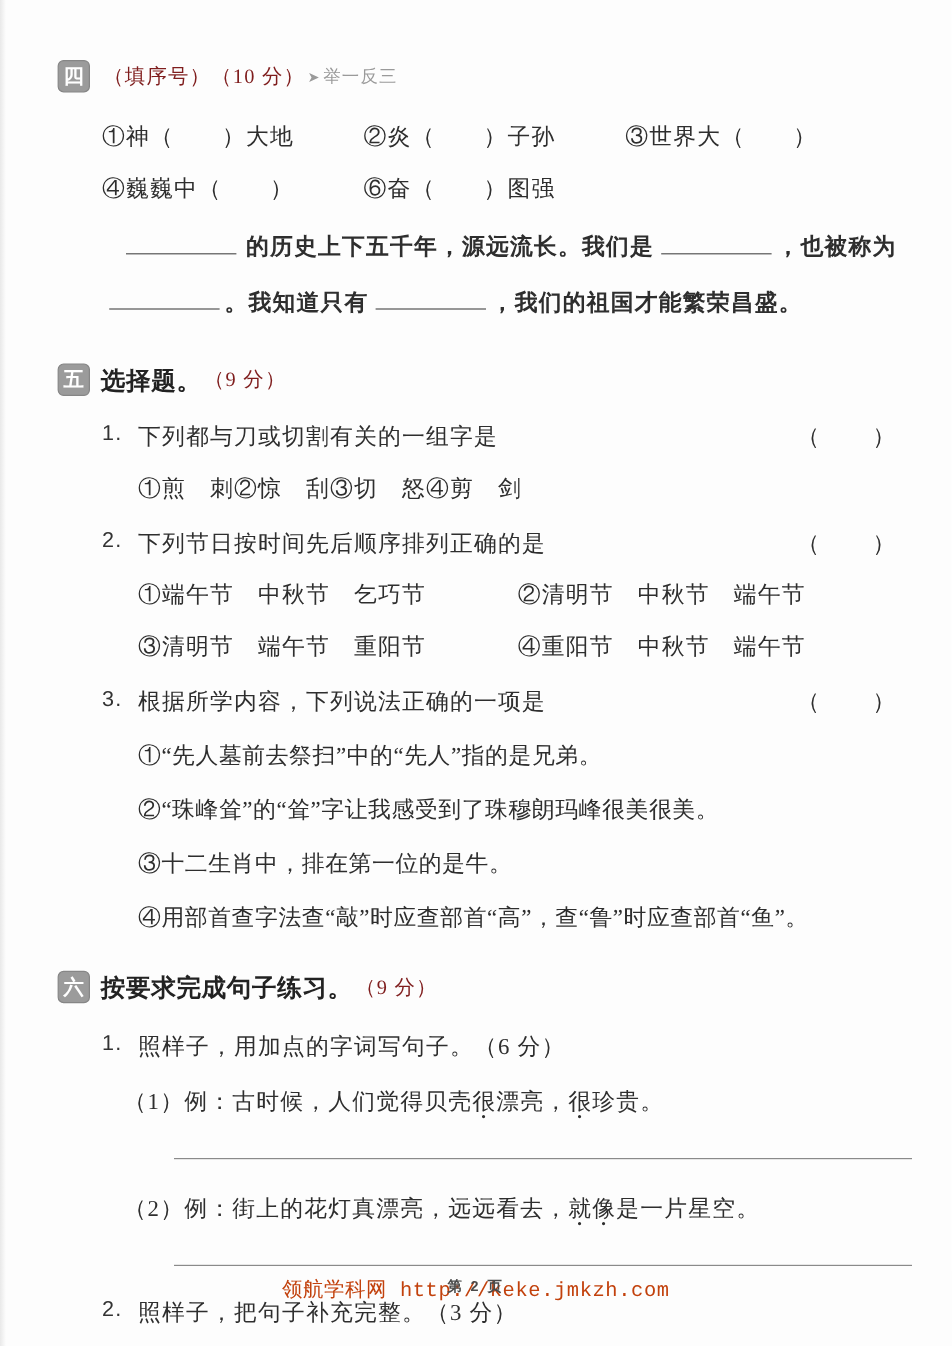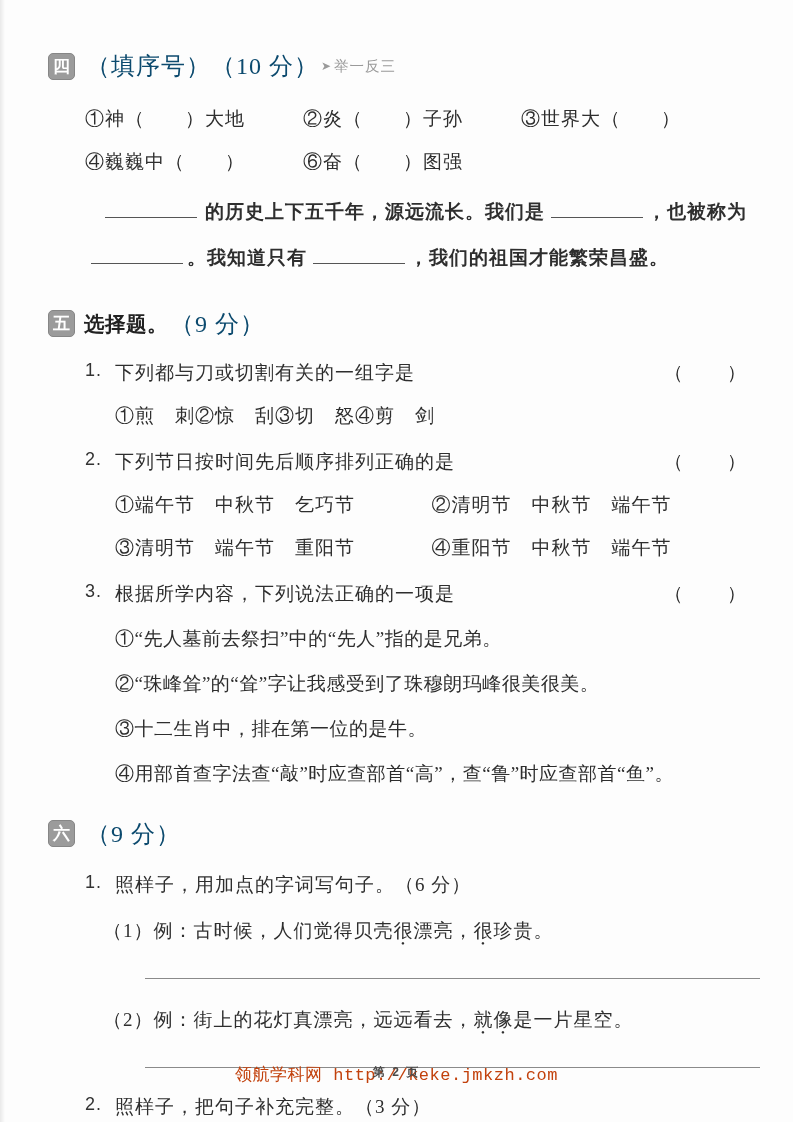--- a/index.html
+++ b/index.html
@@ -47,22 +47,22 @@
     text-align: center;
   }
   .sec-title {
     font-family: "Liberation Sans", "DejaVu Sans", sans-serif;
     font-weight: bold;
     font-size: 20.5px;
     color: #222222;
     letter-spacing: 0.5px;
   }
   .sec-note {
-    font-size: 24px;
-    color: #0c4a6e;
+    font-size: 17px;
+    color: #7f1d1d;
     margin-left: 2px;
     letter-spacing: 1px;
   }
   .sec-tag {
     display: inline-flex;
     align-items: center;
     color: #9a9a9a;
     font-family: "Liberation Sans", sans-serif;
     font-size: 14.5px;
     margin-left: 2px;
@@ -255,20 +255,21 @@
       </span>
       <span class="bracket">（　　）</span>
     </div>
     <div class="opt-line">①“先人墓前去祭扫”中的“先人”指的是兄弟。</div>
     <div class="opt-line">②“珠峰耸”的“耸”字让我感受到了珠穆朗玛峰很美很美。</div>
     <div class="opt-line">③十二生肖中，排在第一位的是牛。</div>
     <div class="opt-line">④用部首查字法查“敲”时应查部首“高”，查“鲁”时应查部首“鱼”。</div>
 
     <div class="sec-header sp-s6">
       <span class="sec-marker">六</span>
+      <span class="sec-title">按要求完成句子练习。</span>
       <span class="sec-note">（9 分）</span>
     </div>
 
     <div class="q-row sub-q">
       <span class="q-left">
         <span class="q-num">1.</span>
         <span>
           <span>照样子，用加点的字词写句子。</span><span>（6 分）</span>
         </span>
       </span>

